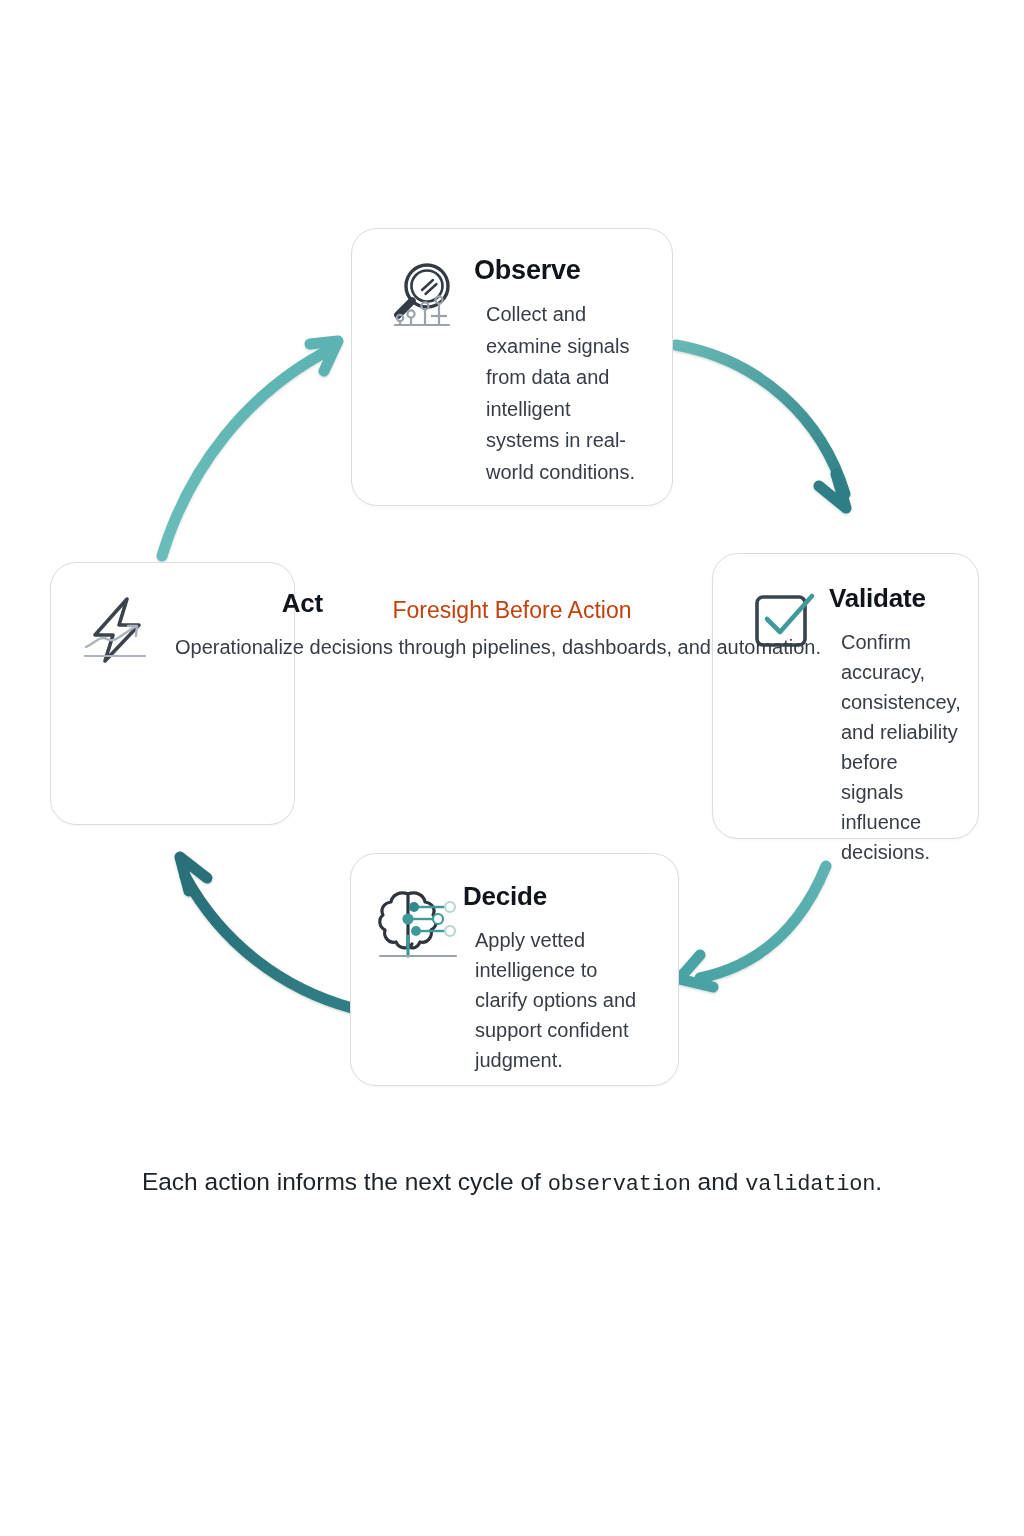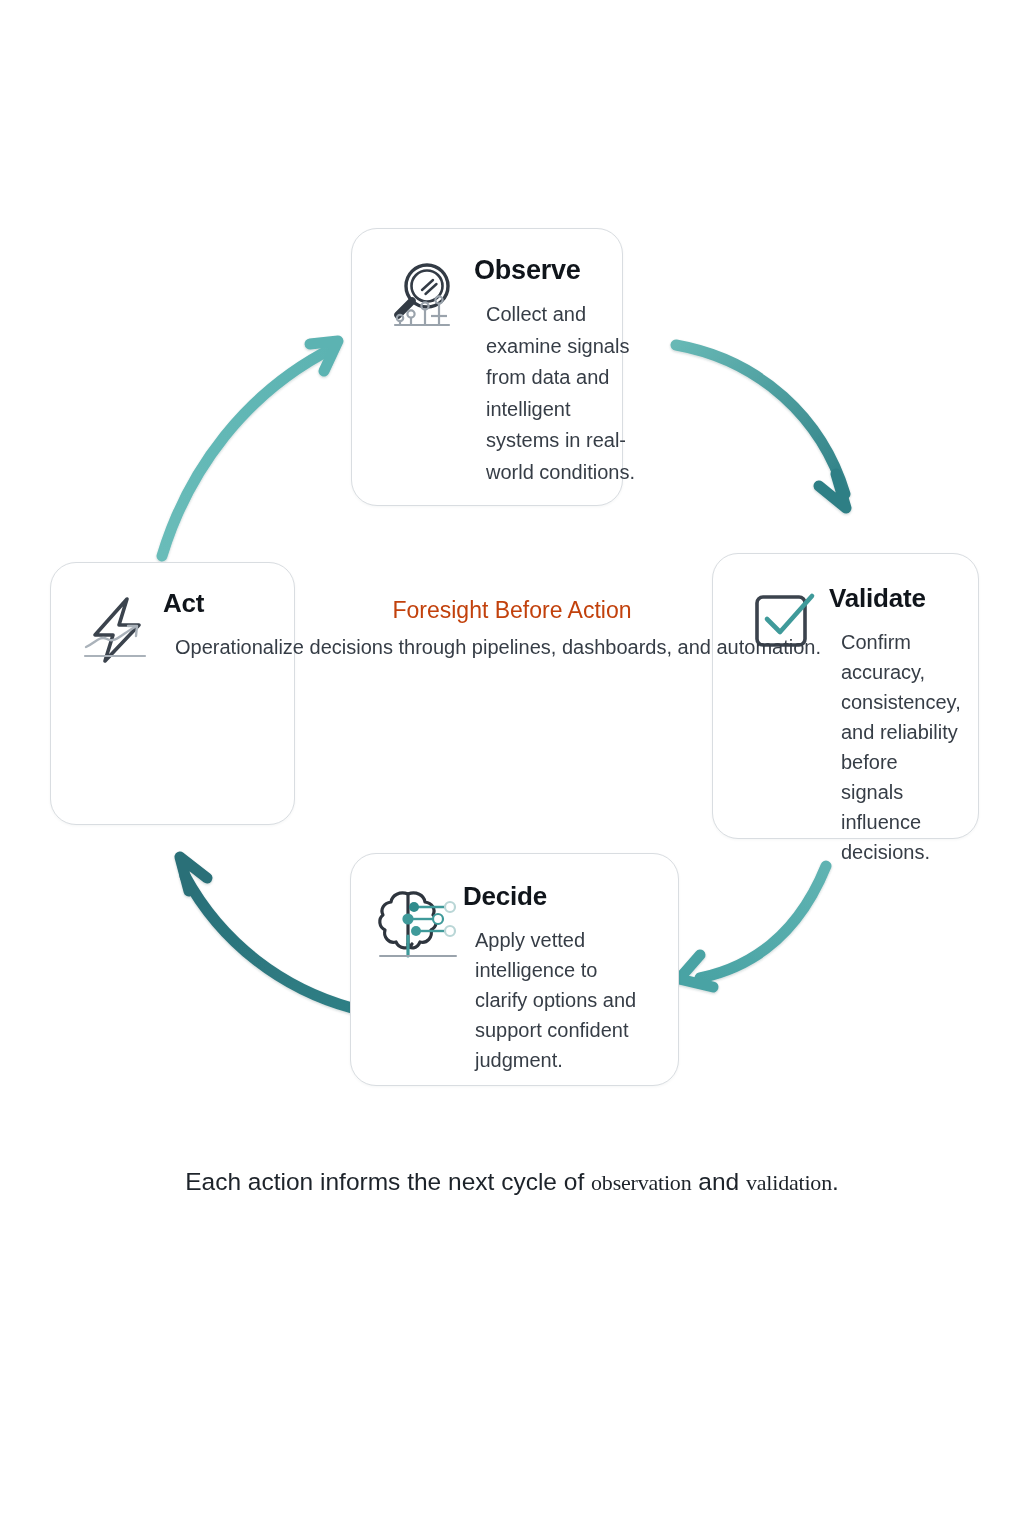--- a/index.html
+++ b/index.html
@@ -52,21 +52,21 @@
     letter-spacing: -0.2px;
     margin: 0 0 2px 0;
     white-space: nowrap;
   }
   .card-desc {
     color: #363d46;
     margin: 12px;
   }
 
   
-  #card-observe { left: 351px; top: 228px; width: 272px; height: 278px; }
+  #card-observe { left: 351px; top: 228px; width: 322px; height: 278px; }
   #card-observe .card-inner { left: 26px; top: 24px; }
   #card-observe .icon-wrap { width: 96px; padding-top: 6px; }
   #card-observe .card-text { width: 178px; }
   #card-observe .card-title { font-size: 27px; line-height: 34px; }
   #card-observe .card-desc { font-size: 20px; line-height: 31.5px; }
 
   
   #card-validate { left: 712px; top: 553px; width: 267px; height: 286px; padding-left: 36px; }
   #card-validate .card-inner { left: 28px; top: 28px; }
   #card-validate .icon-wrap { width: 88px; padding-top: 4px; }
@@ -79,21 +79,21 @@
   #card-decide .card-inner { left: 22px; top: 26px; }
   #card-decide .icon-wrap { width: 90px; padding-top: 6px; }
   #card-decide .card-text { width: 200px; }
   #card-decide .card-title { font-size: 26px; line-height: 33px; }
   #card-decide .card-desc { font-size: 20px; line-height: 30px; }
 
   
   #card-act { left: 50px; top: 562px; width: 245px; height: 263px; }
   #card-act .card-inner { left: 24px; top: 24px; overflow: visible; }
   #card-act .icon-wrap { width: 88px; padding-top: 8px; }
-  #card-act .card-text { width: 160px; }
+  #card-act .card-text { width: 160px; text-align: right; }
   #card-act .card-title { font-size: 26px; line-height: 33px; }
   #card-act .card-desc { font-size: 20px; line-height: 30.5px; white-space: nowrap; }
 
   
   #center-block {
     position: absolute;
     left: 312px; top: 582px;
     width: 400px;
     text-align: center;
   }
@@ -121,21 +121,21 @@
     text-align: center;
   }
   .caption-line {
     font-size: 24.5px;
     line-height: 30px;
     color: #1d232a;
     margin: 0;
   }
   #caption-line-2 { margin-top: 27px; }
   .mono-term {
-    font-family: Liberation Serif, serif;
+    font-family: Liberation Mono, monospace;
     font-size: 22px;
     letter-spacing: -0.2px;
   }
 </style>
 </head>
 <body>
 
 <div id="stage">
 
   <svg id="arrows" viewBox="0 0 1024 1536">

